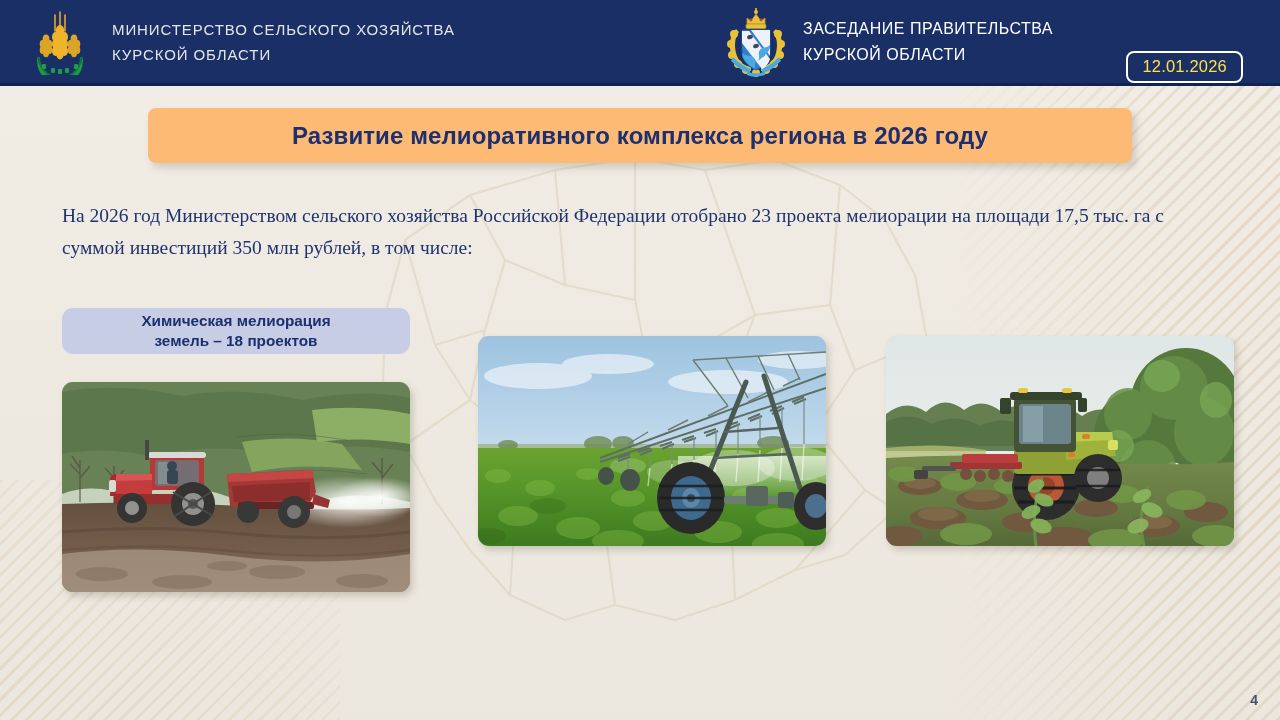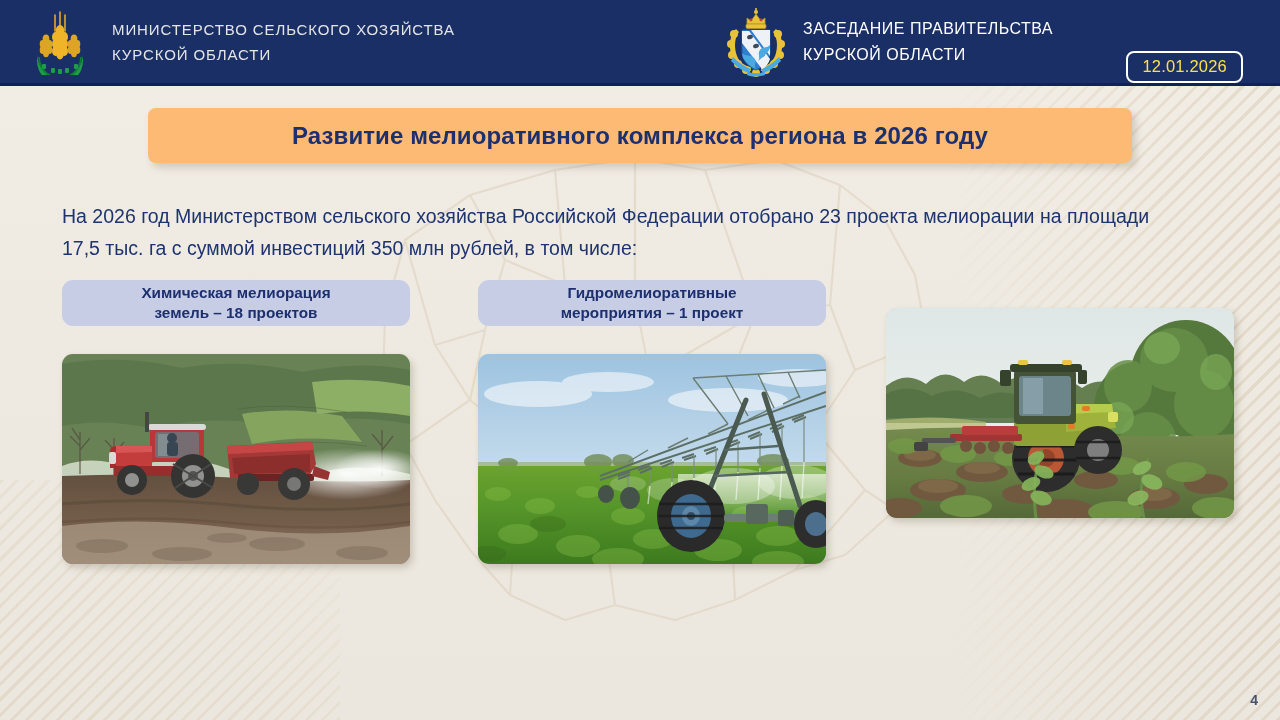--- a/index.html
+++ b/index.html
@@ -166,27 +166,28 @@
 
   
   .intro {
     position: absolute;
     left: 62px;
     top: 200px;
     width: 1110px;
     color: #1d3470;
     font-size: 19.5px;
     line-height: 32px;
+    font-family: Liberation Serif, serif;
   }
 
   
   .cards {
     position: absolute;
     left: 0;
-    top: 280px;
+    top: 308px;
     width: 1107px;
     height: 300px;
   }
 
   .card {
     position: absolute;
     top: 0;
     width: 348px;
   }
 
@@ -492,22 +493,20 @@
             <circle cx="110" cy="84" r="5" fill="#2b3a4a"></circle>
             <rect x="105" y="88" width="11" height="14" rx="3" fill="#2b3a4a"></rect>
           </g>
 
           <rect width="348" height="210" fill="#f0eee6" opacity="0.07"></rect>
         </svg>
       </div>
     </div>
 
     <div class="card c1">
-      <div class="card-label">Гидромелиоративные
-мероприятия – 1 проект</div>
       <div class="photo">
         <svg viewBox="0 0 348 210" preserveAspectRatio="xMidYMid slice" aria-hidden="true">
           <defs>
             <linearGradient id="c2sky" x1="0" y1="0" x2="0" y2="1">
               <stop offset="0%" stop-color="#9dc3e0"></stop>
                 <stop offset="55%" stop-color="#c4dbec"></stop>
               <stop offset="100%" stop-color="#e3edf2"></stop>
             </linearGradient>
             <linearGradient id="c2crop" x1="0" y1="0" x2="0" y2="1">
               <stop offset="0%" stop-color="#6ba32f"></stop>

